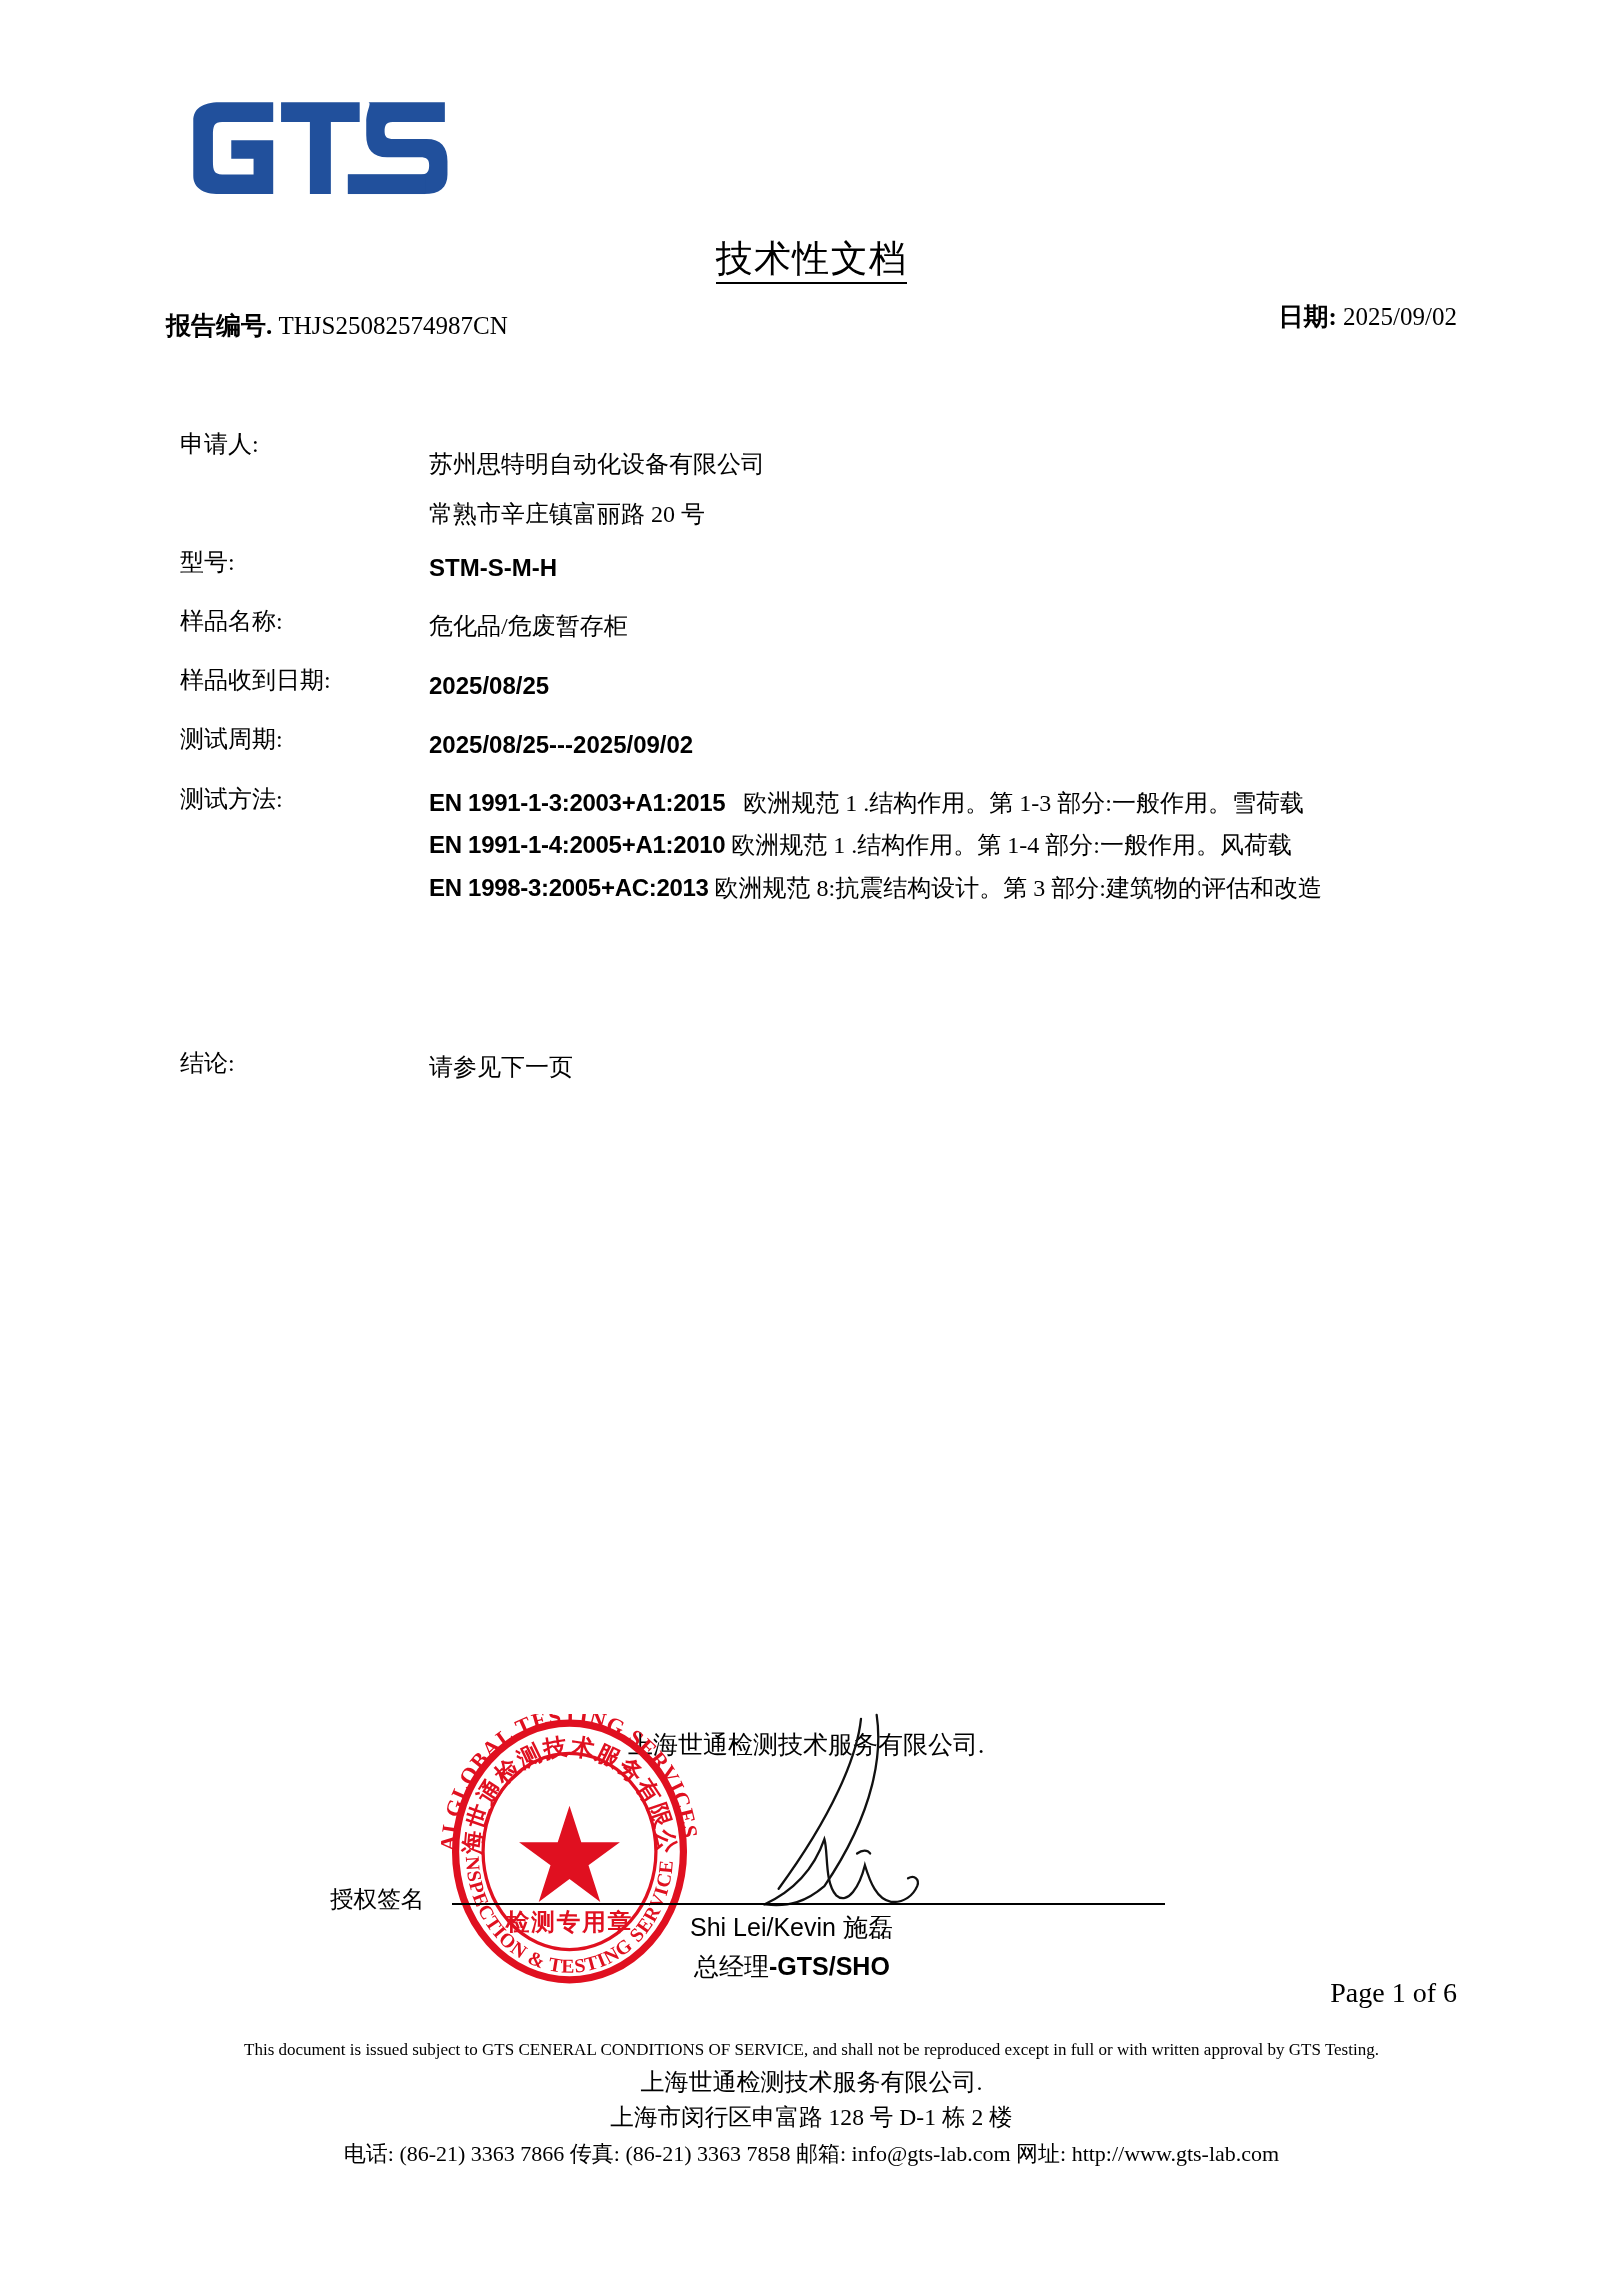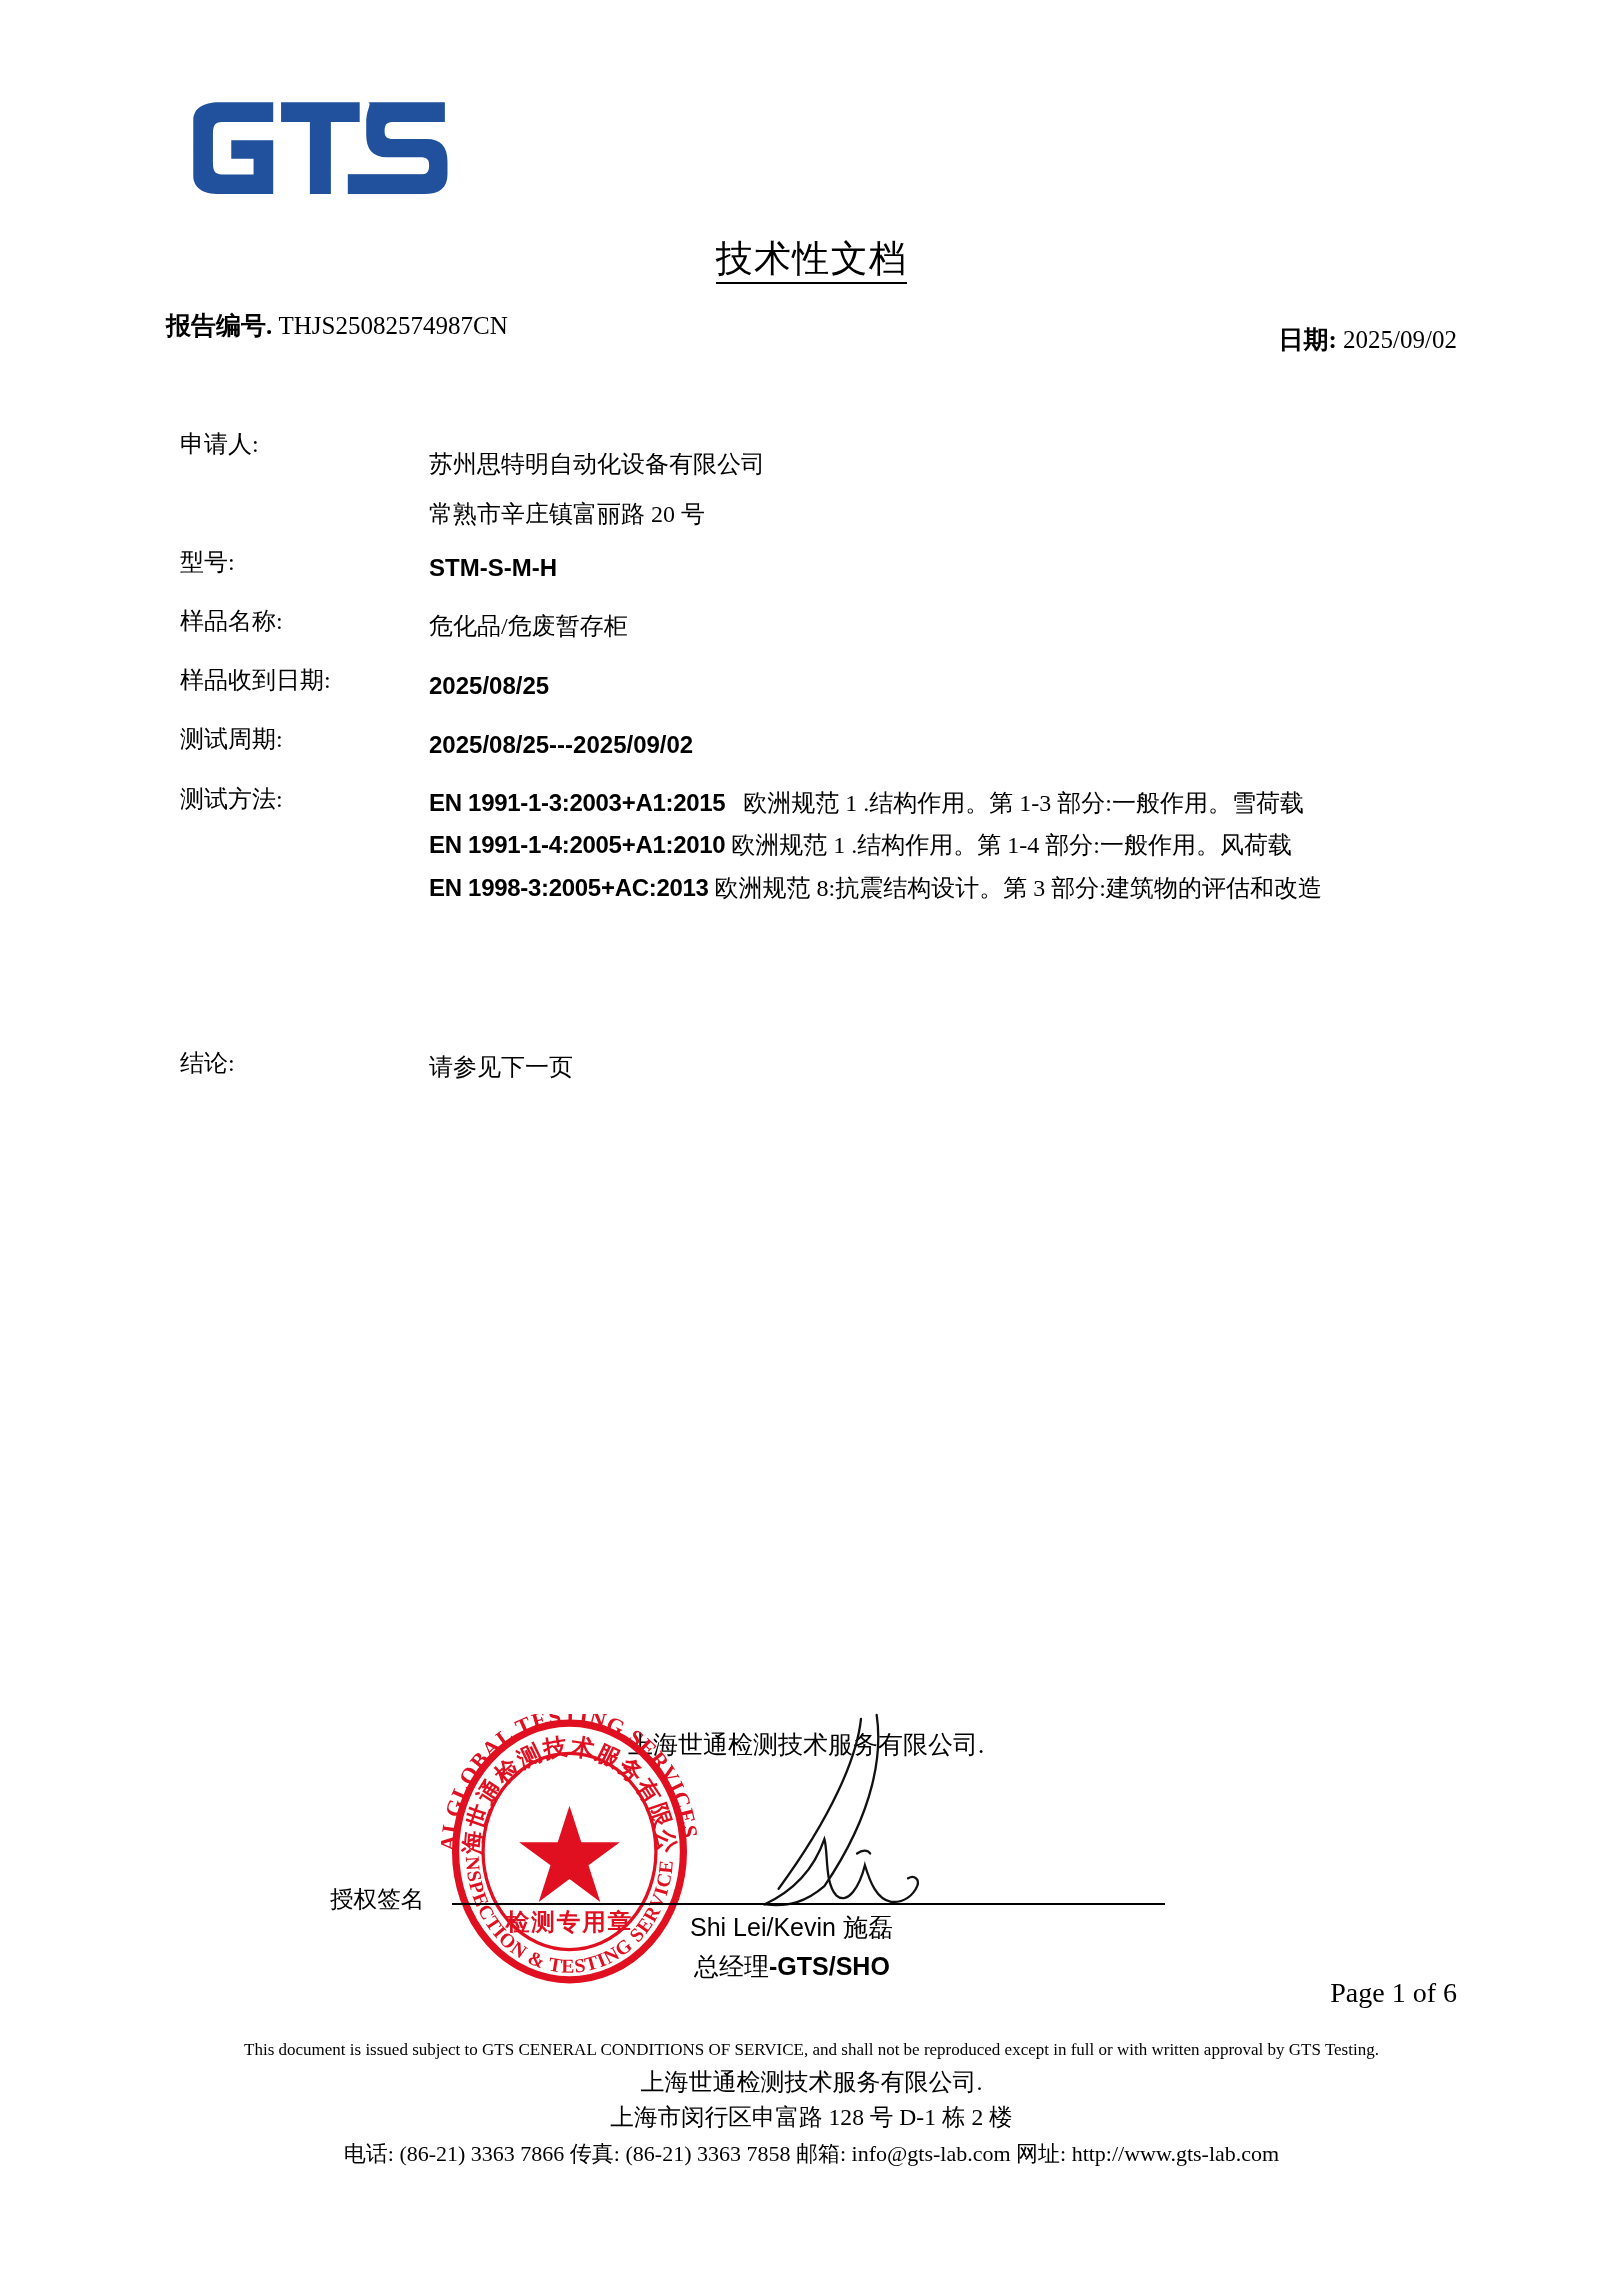--- a/index.html
+++ b/index.html
@@ -16,21 +16,21 @@
   
   #doc-title{
     position:absolute;left:0;top:234px;width:1623px;text-align:center;
     font-size:37px;letter-spacing:1.3px;
   }
   #doc-title span{border-bottom:2px solid #000;padding-bottom:2.6px;}
 
   
   #report-no{position:absolute;left:166px;top:309px;font-size:25px;white-space:nowrap;}
   #report-no .k{font-weight:bold;}
-  #report-date{position:absolute;right:166px;top:323px;font-size:25px;white-space:nowrap;}
+  #report-date{position:absolute;right:166px;top:300px;font-size:25px;white-space:nowrap;}
   #report-date .k{font-weight:bold;}
 
   
   #info{position:absolute;left:0;top:432px;width:1623px;}
   .row{position:relative;display:flex;align-items:flex-start;margin-bottom:0;}
   .lbl{
     position:absolute;left:180px;font-size:24px;line-height:1.0;white-space:nowrap;
   }
   .val{
     position:absolute;left:429px;width:1021px;font-size:24px;line-height:1.62;

